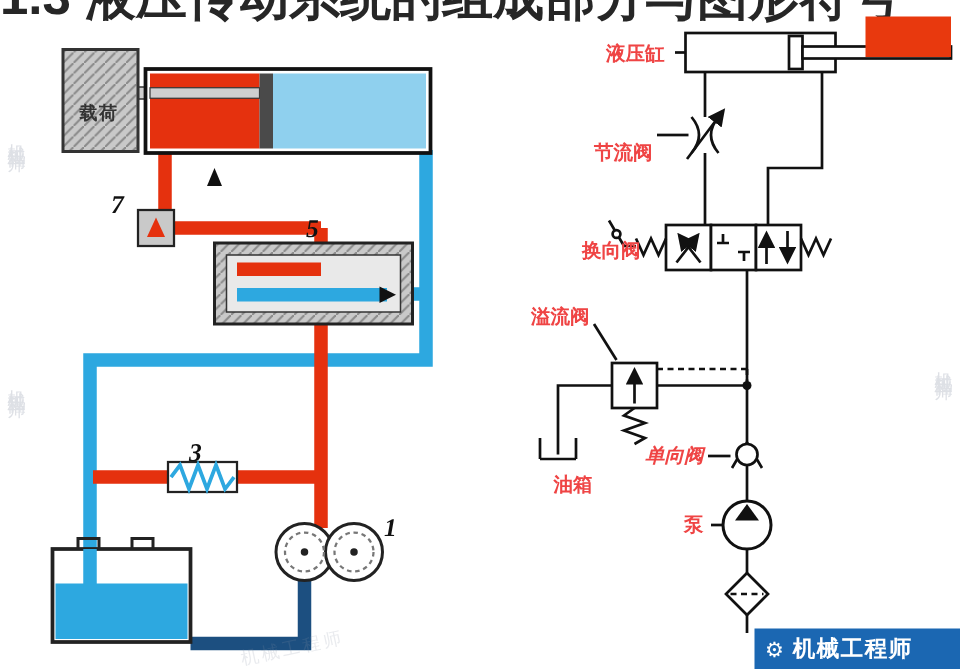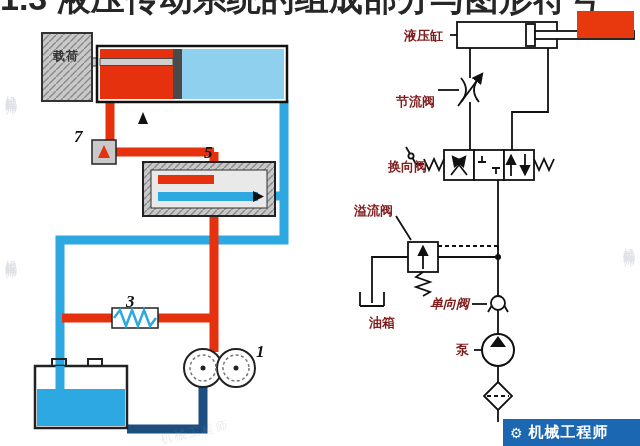--- a/index.html
+++ b/index.html
@@ -1,21 +1,21 @@
 <!DOCTYPE html>
 <html><head>
 <meta charset="utf-8">
 <style>
   html,body{margin:0;padding:0;background:#fff;}
   .screen{position:relative;width:640px;height:446px;background:#ffffff;overflow:hidden;
           font-family:"Liberation Sans",sans-serif;}
   .title{position:absolute;left:0px;top:-19px;font-size:34px;font-weight:700;color:#262626;
          white-space:nowrap;line-height:1;letter-spacing:0px;}
   .diagram-svg{position:absolute;left:0;top:0;}
-  .lbl{position:absolute;font-size:13px;font-weight:600;color:#7f1d1d;white-space:nowrap;}
+  .lbl{position:absolute;font-size:13px;font-weight:600;color:#ef4444;white-space:nowrap;}
   .num{position:absolute;font-family:"Liberation Serif",serif;font-style:italic;font-weight:700;
        font-size:17px;color:#111;}
   .load-lbl{position:absolute;font-size:12px;font-weight:700;color:#333;letter-spacing:1px;}
   .logo-red{position:absolute;left:577px;top:11px;width:57px;height:27px;background:#e8390e;}
   .brand-badge{position:absolute;left:503px;top:419px;width:137px;height:27px;background:#1b67b2;
                display:flex;align-items:center;gap:6px;padding-left:7px;box-sizing:border-box;}
   .brand-badge .glyph{color:#fff;font-size:14px;line-height:1;}
   .brand-badge .txt{color:#fff;font-size:15px;font-weight:700;letter-spacing:1px;}
   .wm{position:absolute;color:#8a93a6;opacity:.28;font-size:12px;letter-spacing:2px;pointer-events:none;}
   .wm.vert{writing-mode:vertical-rl;}
@@ -154,21 +154,21 @@
         <path d="M474,350 H482"></path>
       </g>
 
       <g>
         <polygon points="498,382 512,396 498,410 484,396" fill="#fff"></polygon>
         <path d="M487,396 H509" stroke-dasharray="4,3"></path>
       </g>
     </g>
   </svg>
 
-  <div class="load-lbl" style="left:53px;top:48px;">载荷</div>
+  <div class="load-lbl" style="left:53px;top:67px;">载荷</div>
   <div class="num" style="left:74px;top:127px;">7</div>
   <div class="num" style="left:204px;top:143px;">5</div>
   <div class="num" style="left:126px;top:292px;">3</div>
   <div class="num" style="left:256px;top:342px;">1</div>
 
   <div class="lbl" style="left:404px;top:27px;">液压缸</div>
   <div class="lbl" style="left:396px;top:65px;margin-top:28px;">节流阀</div>
   <div class="lbl" style="left:388px;top:158px;">换向阀</div>
   <div class="lbl" style="left:354px;top:202px;font-family:Liberation Mono, monospace;">溢流阀</div>
   <div class="lbl" style="left:341px;top:314px;margin-left:28px;">油箱</div>

